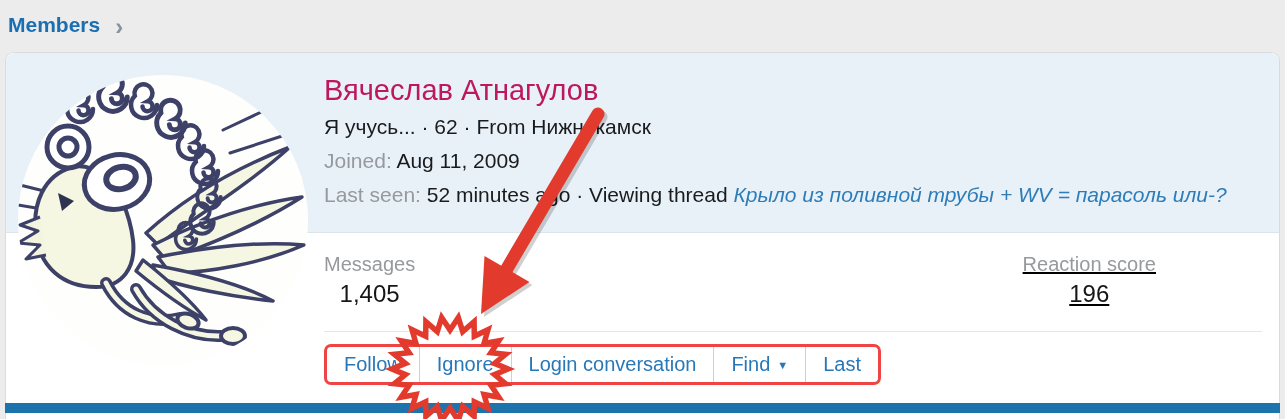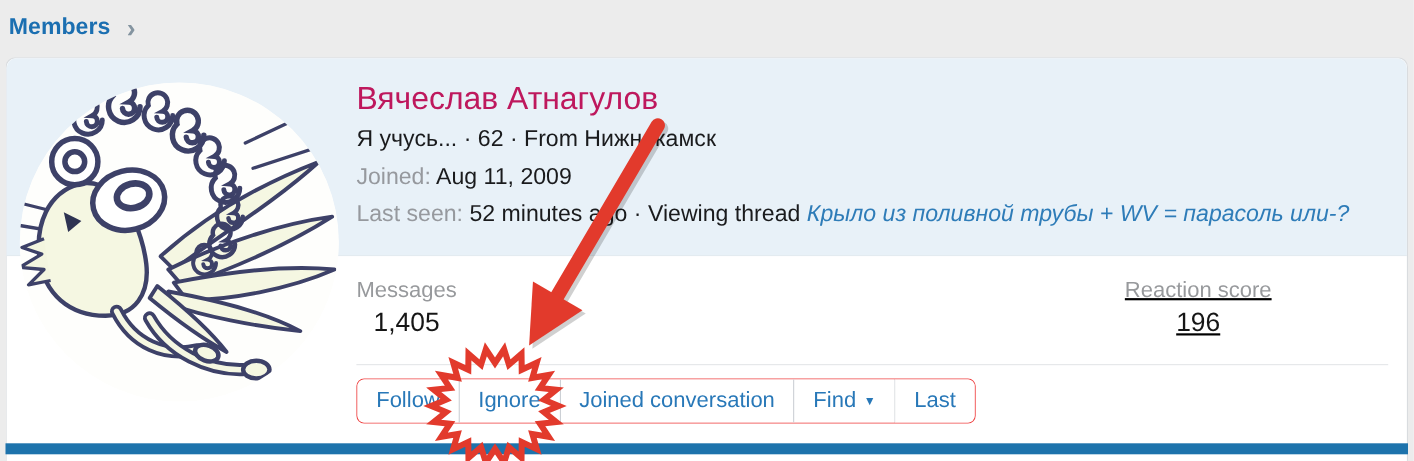--- a/index.html
+++ b/index.html
@@ -34,21 +34,21 @@
   .stats-row{position:absolute;left:318px;top:200px;width:943px;display:flex;justify-content:space-between;}
   .stat{text-align:center;}
   .stat-right{margin-right:111px;text-decoration:underline;}
   .stat-label{font-size:20px;color:#97999c;}
   .stat-value{margin-top:4px;font-size:24px;color:#161616;}
 
   .section-sep{position:absolute;left:318px;top:278px;width:938px;border-top:1px solid #e4e6e8;}
 
   
   .btn-group{position:absolute;left:318px;top:291px;height:41px;display:inline-flex;align-items:stretch;
-        border:1px solid #ef4444;border-radius:7px;background:#fff;box-sizing:border-box;}
+        border:3px solid #ef4444;border-radius:7px;background:#fff;box-sizing:border-box;}
   .btn{display:flex;align-items:center;padding:0 17px;font-size:20px;color:#2878b8;
         border-left:1px solid #ccd0d5;cursor:pointer;white-space:nowrap;background:#fff;}
   .btn:first-child{border-left:none;border-radius:6px 0 0 6px;}
   .btn:last-child{border-radius:0 6px 6px 0;}
   .caret{font-size:11px;margin-left:7px;color:#2878b8;}
 
   
   .bottom-bar{position:absolute;left:5px;top:403px;width:1275px;height:10px;background:#1d73ac;}
 
   
@@ -160,21 +160,21 @@
     <div class="section-sep"></div>
 
     <div class="btn-group">
       <div class="btn">
         <span>Follow</span>
       </div>
       <div class="btn">
         <span>Ignore</span>
       </div>
       <div class="btn">
-        <span>Joined conversation</span>
+        <span>Login conversation</span>
       </div>
       <div class="btn">
         <span>Find</span>
         <span class="caret">▼</span>
       </div>
       <div class="btn">
         <span>Last</span>
       </div>
     </div>
   </div>

